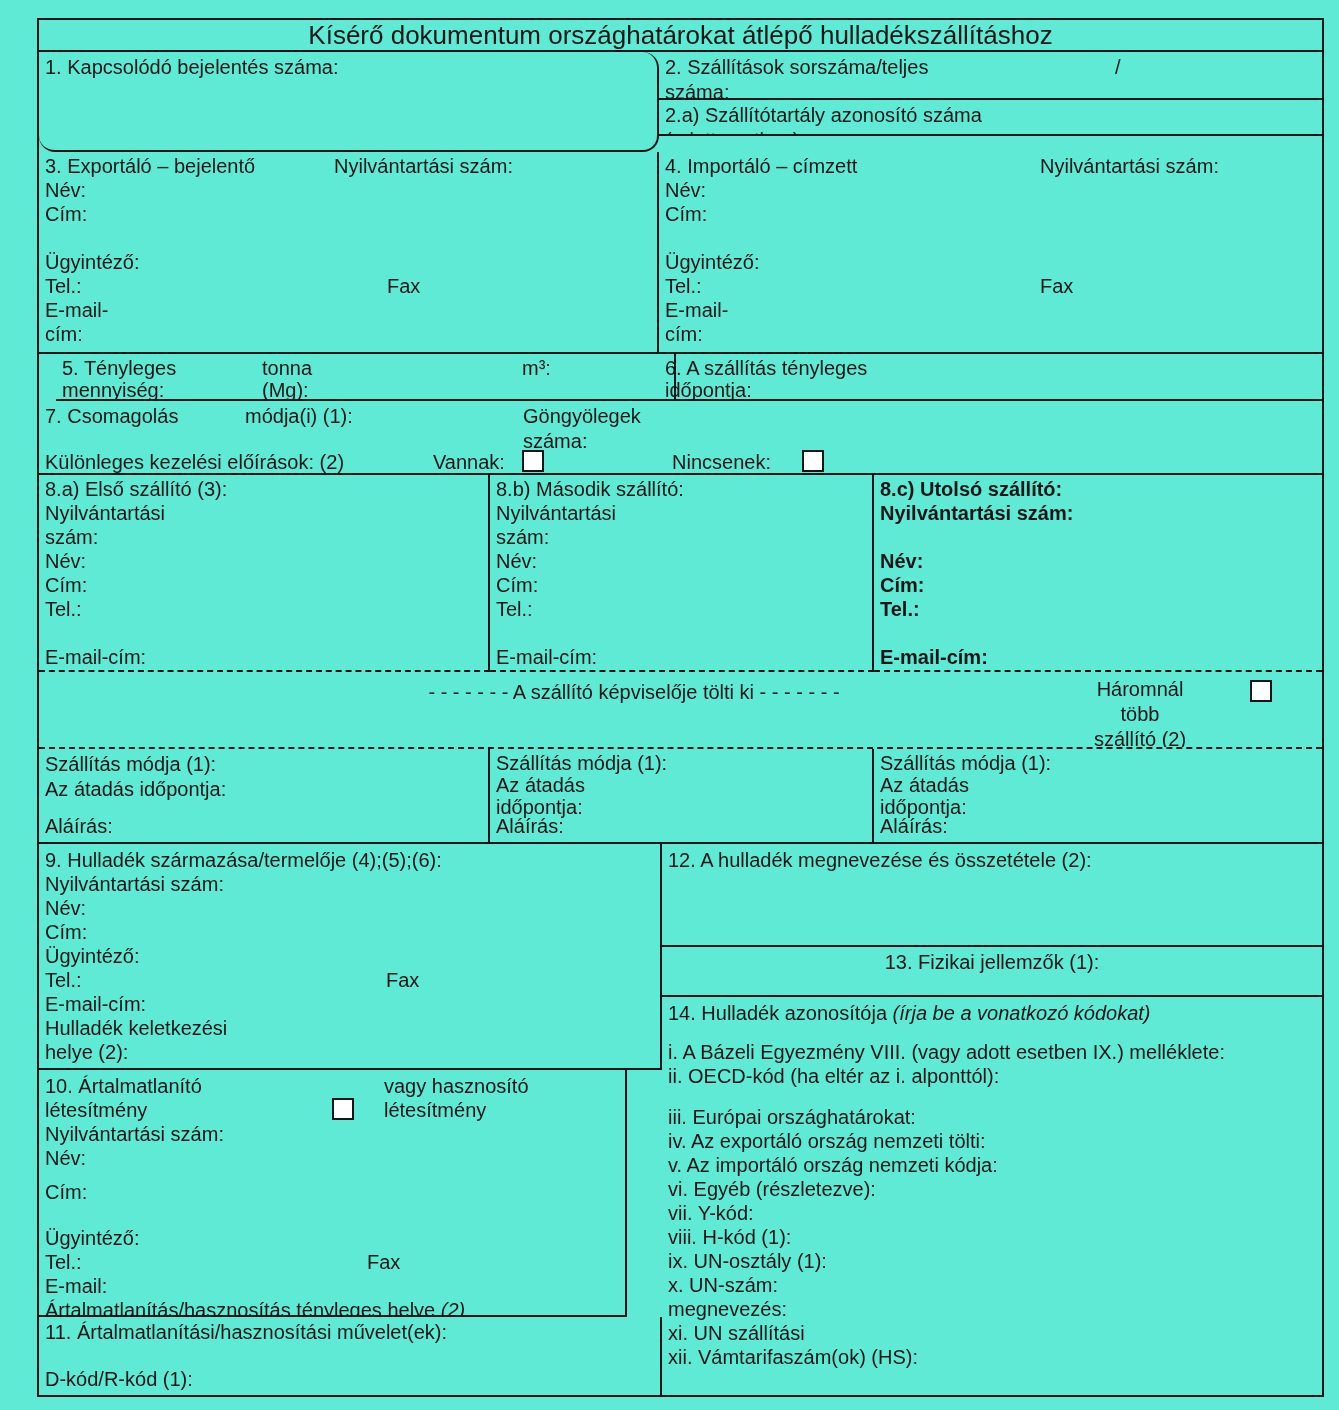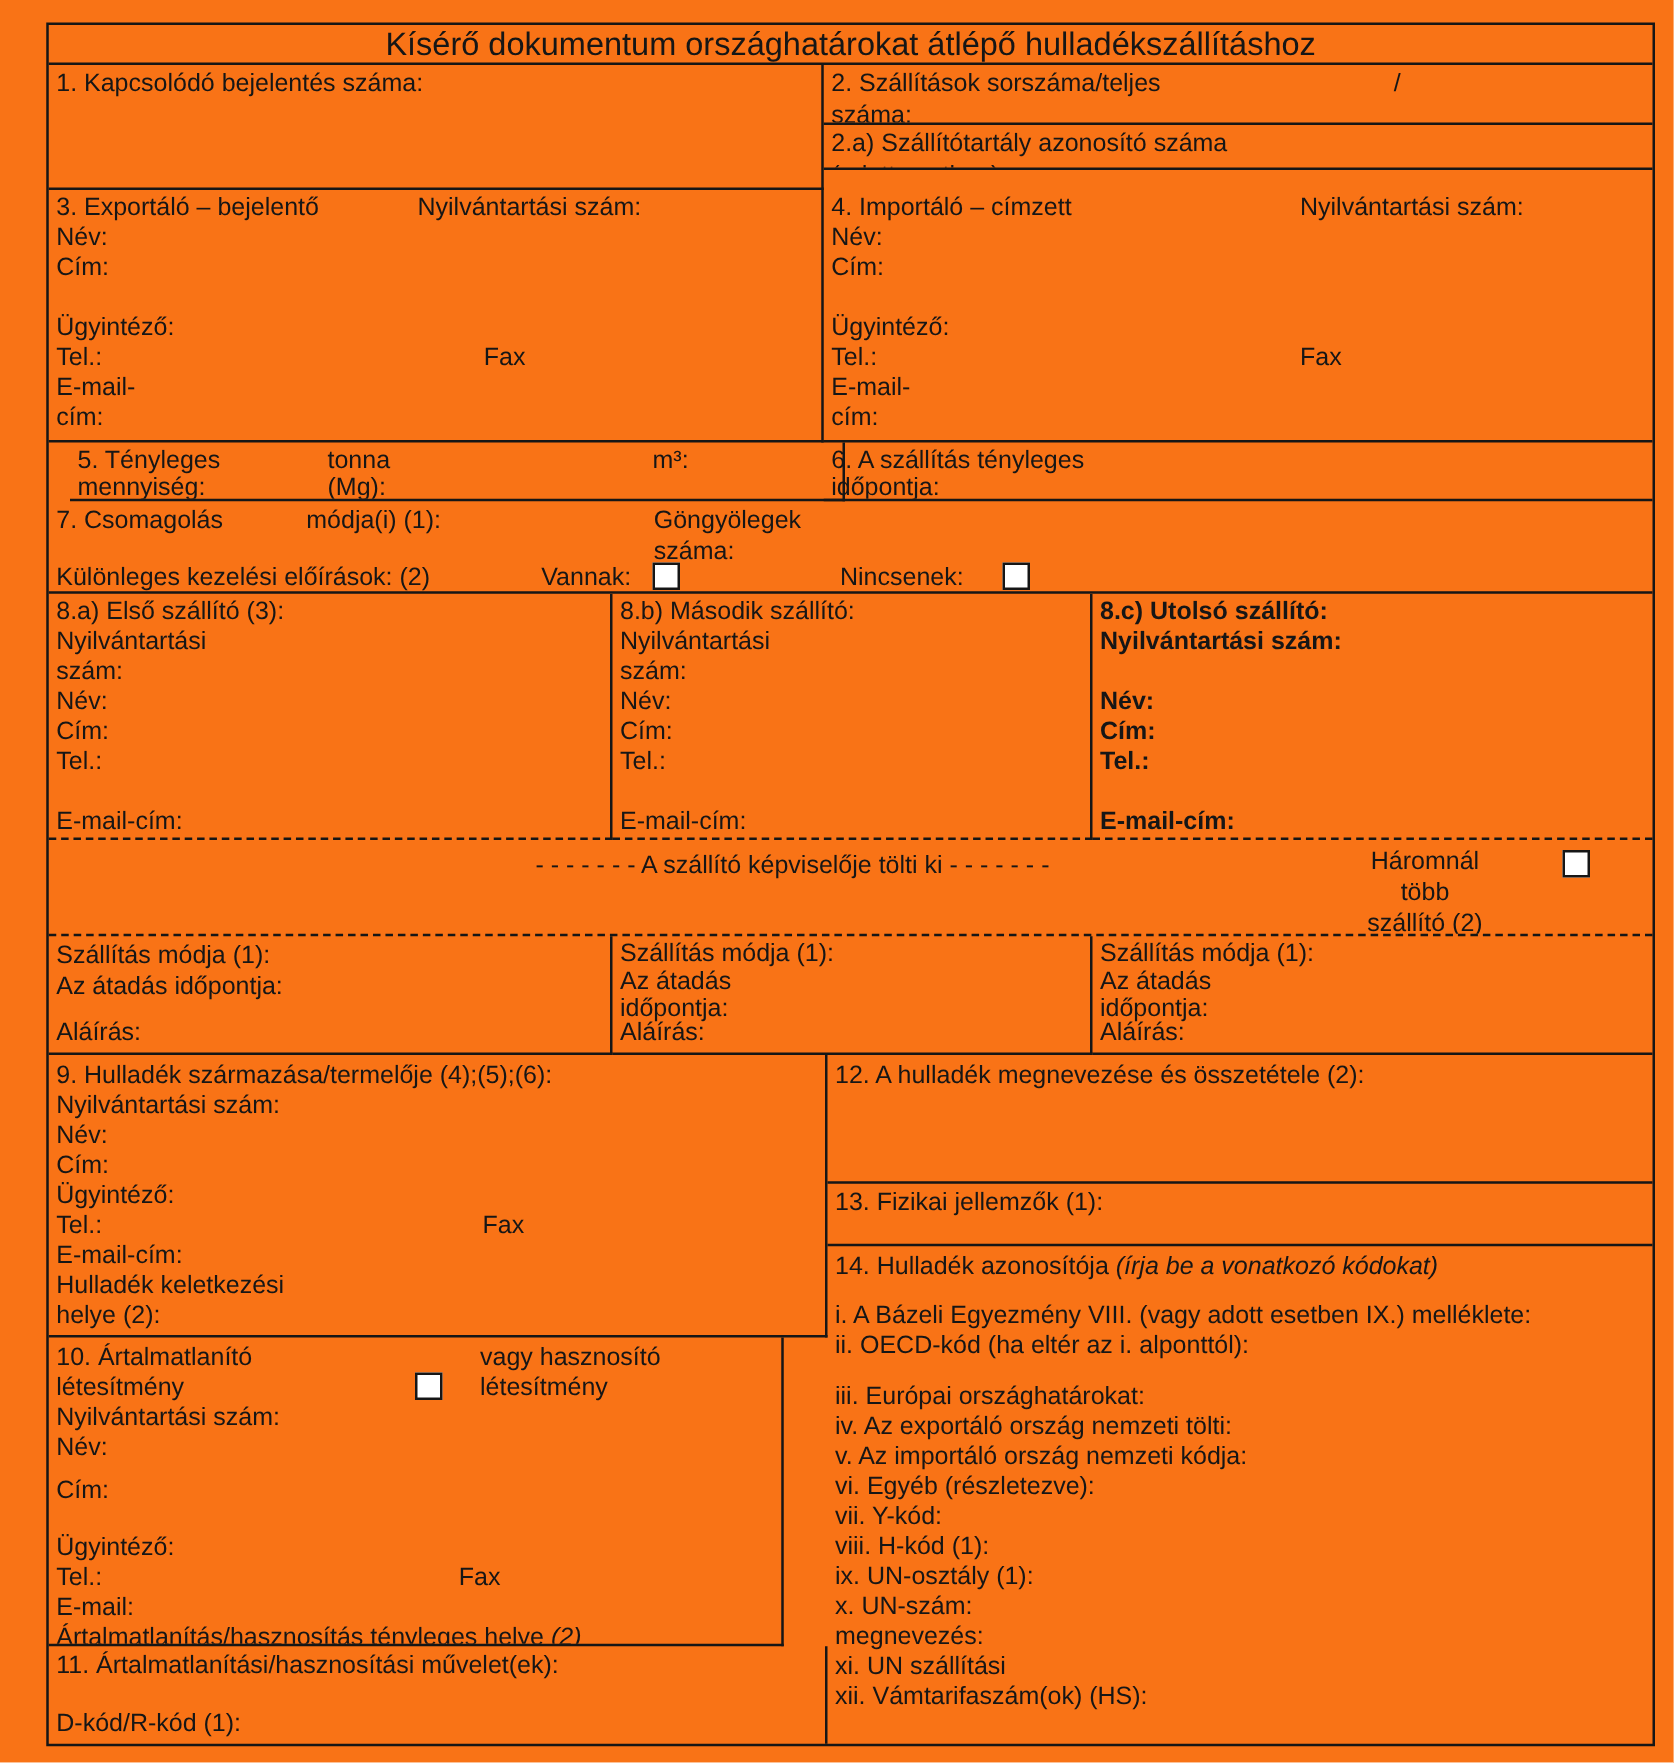--- a/index.html
+++ b/index.html
@@ -1,16 +1,16 @@
 <!DOCTYPE html>
 <html><head>
 <meta charset="utf-8">
 <style>
   html,body{margin:0;padding:0;background:#fff;}
-  .page{position:relative;width:1339px;height:1410px;background:#f97316;
+  .page{position:relative;width:1339px;height:1410px;background:#5eead4;
         font-family:"Liberation Sans","DejaVu Sans",sans-serif;color:#161616;font-size:20px;}
   .tbl{position:absolute;left:37px;top:18px;width:1283px;height:1375px;border:2px solid #161616;}
   .cell{position:absolute;box-sizing:border-box;padding:3px 6px;overflow:hidden;}
   .br{border-right:2px solid #161616;}
   .bb{border-bottom:2px solid #161616;}
   .bbd{border-bottom:2px dashed #161616;}
   .ln{position:relative;height:25px;line-height:25px;white-space:nowrap;}
   .ln24{position:relative;height:24px;line-height:24px;white-space:nowrap;}
   .ln22{position:relative;height:22px;line-height:22px;white-space:nowrap;}
   .sp{position:absolute;top:0;}
@@ -24,21 +24,21 @@
   .g16{margin-top:15px;} .g20{} .g18{margin-top:17px;}
 </style>
 </head>
 <body>
 
 <div class="page">
   <div class="tbl">
 
     <div class="cell title bb" style="left:0;top:0;width:1283px;height:32px;">Kísérő dokumentum országhatárokat átlépő hulladékszállításhoz</div>
 
-    <div class="cell br bb" style="left:0;top:32px;width:620px;height:100px;">
+    <div class="cell br bb" style="left:0;top:32px;width:620px;height:100px;border-radius:16px;">
       <div class="ln">1. Kapcsolódó bejelentés száma:</div>
     </div>
     <div class="cell bb" style="left:620px;top:32px;width:663px;height:48px;">
       <div class="ln">
         <span>2. Szállítások sorszáma/teljes</span>
         <span class="sp" style="left:450px;">/</span>
       </div>
       <div class="ln">száma:</div>
     </div>
     <div class="cell bb" style="left:620px;top:80px;width:663px;height:36px;">
@@ -213,21 +213,21 @@
     </div>
 
     <div class="cell br" style="left:0;top:1297px;width:623px;height:78px;">
       <div class="ln">11. Ártalmatlanítási/hasznosítási művelet(ek):</div>
       <div class="botline">D-kód/R-kód (1):</div>
     </div>
 
     <div class="cell bb" style="left:623px;top:824px;width:660px;height:103px;padding-top:4px;">
       <div class="ln">12. A hulladék megnevezése és összetétele (2):</div>
     </div>
-    <div class="cell bb" style="left:623px;top:927px;width:660px;height:50px;">
+    <div class="cell bb" style="left:623px;top:927px;width:660px;height:50px;text-align:center;">
       <div class="ln">13. Fizikai jellemzők (1):</div>
     </div>
     <div class="cell s14" style="left:623px;top:977px;width:660px;height:398px;padding-top:4px;">
       <div class="ln24">
         <span>14. Hulladék azonosítója </span><span class="it">(írja be a vonatkozó kódokat)</span>
       </div>
       <div class="ln24 g16">i. A Bázeli Egyezmény VIII. (vagy adott esetben IX.) melléklete:</div>
       <div class="ln24 g20">ii. OECD-kód (ha eltér az i. alponttól):</div>
       <div class="ln24 g18">iii. Európai országhatárokat:</div>
       <div class="ln24">iv. Az exportáló ország nemzeti tölti:</div>

